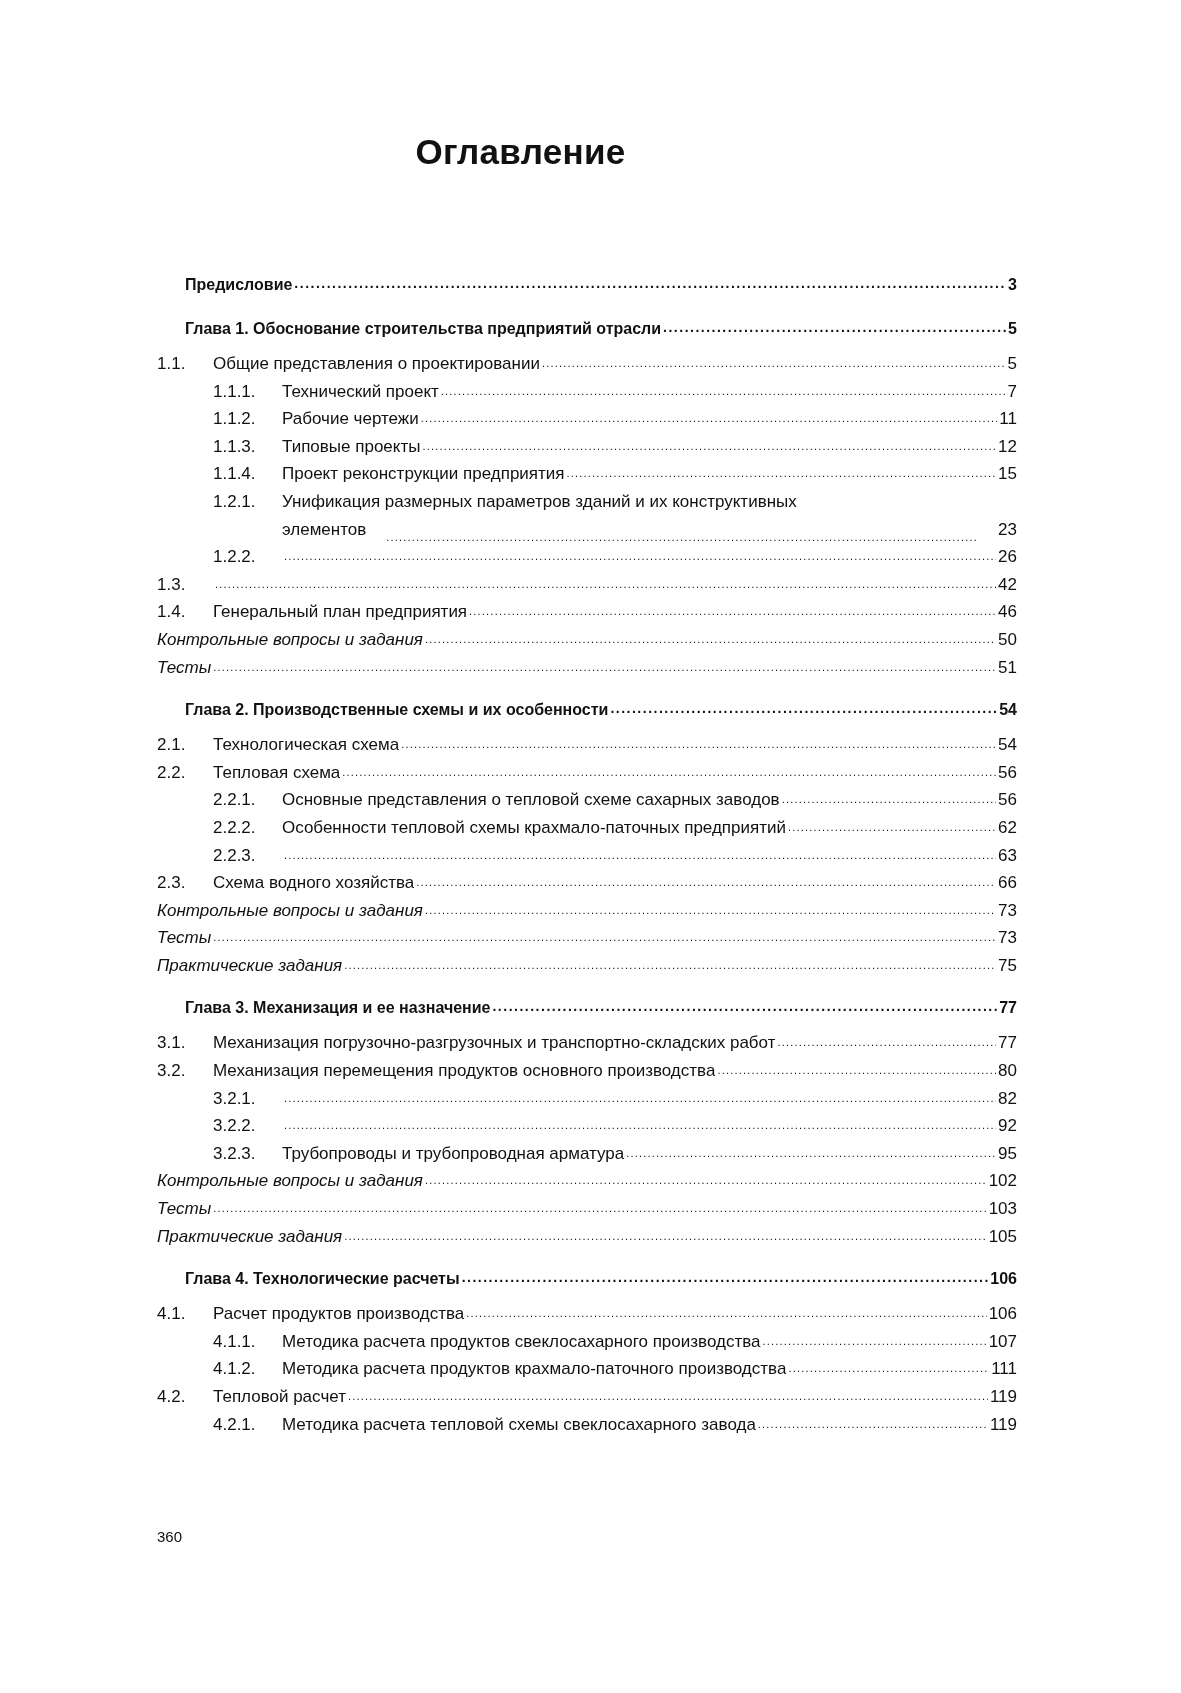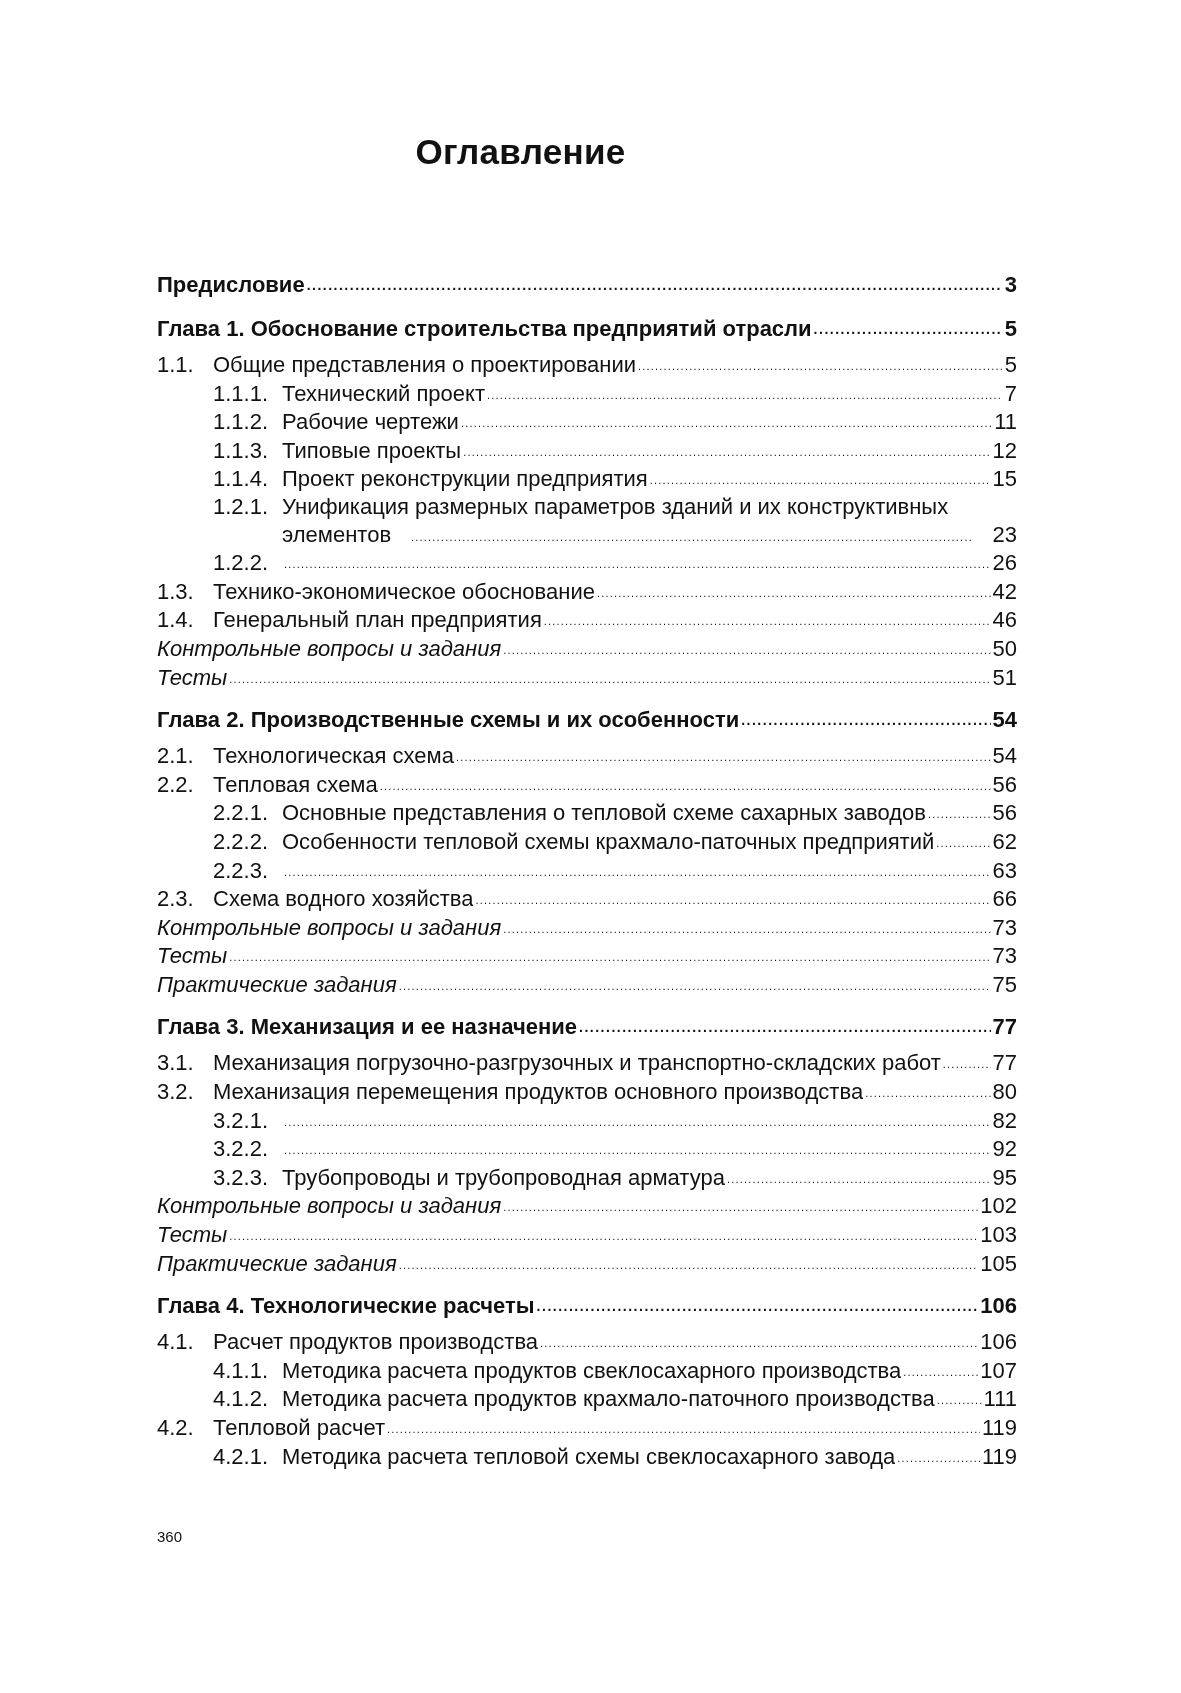--- a/index.html
+++ b/index.html
@@ -28,21 +28,21 @@
     }
     .toc {
       position: absolute;
       top: 270px;
       left: 157px;
       width: 860px;
     }
     .row {
       display: flex;
       align-items: baseline;
-      font-size: 22px;
+      font-size: 17px;
       line-height: 27.6px;
       white-space: nowrap;
     }
     .row .num {
       flex: 0 0 auto;
     }
     .row.l1 .num { width: 56px; }
     .row.l2 { padding-left: 56px; }
     .row.l2 .num { width: 69px; }
     .row .text {
@@ -66,24 +66,25 @@
       letter-spacing: 1.2px;
       font-size: 11px;
       line-height: 1;
     }
     .row .page {
       flex: 0 0 auto;
       text-align: right;
     }
     .row.chapter {
       font-weight: bold;
-      font-size: 22px;
+      font-size: 16px;
       margin-top: 14px;
       margin-bottom: 6px;
       line-height: 30px;
+      margin-left: 28px;
     }
     .row.chapter .leader::before {
       font-size: 14px;
       letter-spacing: 1.5px;
       font-weight: bold;
     }
     .row.first-chapter {
       margin-top: 0;
     }
     .row.italic .text {
@@ -94,21 +95,21 @@
       align-items: flex-start;
     }
     .row.wrap .text-block {
       flex: 1 1 auto;
     }
     .row.wrap .text-line {
       display: block;
     }
     .row.wrap .last-line {
       display: flex;
-      align-items: flex-start;
+      align-items: flex-end;
       gap: 18px;
     }
     .footer-page-number {
       position: absolute;
       top: 1528px;
       left: 157px;
       font-size: 15px;
     }
   </style>
 </head>
@@ -170,21 +171,20 @@
       </div>
     </div>
   </div>
   <div class="row l2">
     <span class="num">1.2.2.</span>
     <span class="leader"></span>
     <span class="page">26</span>
   </div>
   <div class="row l1">
     <span class="num">1.3.</span>
-    <span class="text">Технико-экономическое обоснование</span>
     <span class="leader"></span>
     <span class="page">42</span>
   </div>
   <div class="row l1">
     <span class="num">1.4.</span>
     <span class="text">Генеральный план предприятия</span>
     <span class="leader"></span>
     <span class="page">46</span>
   </div>
   <div class="row italic">

